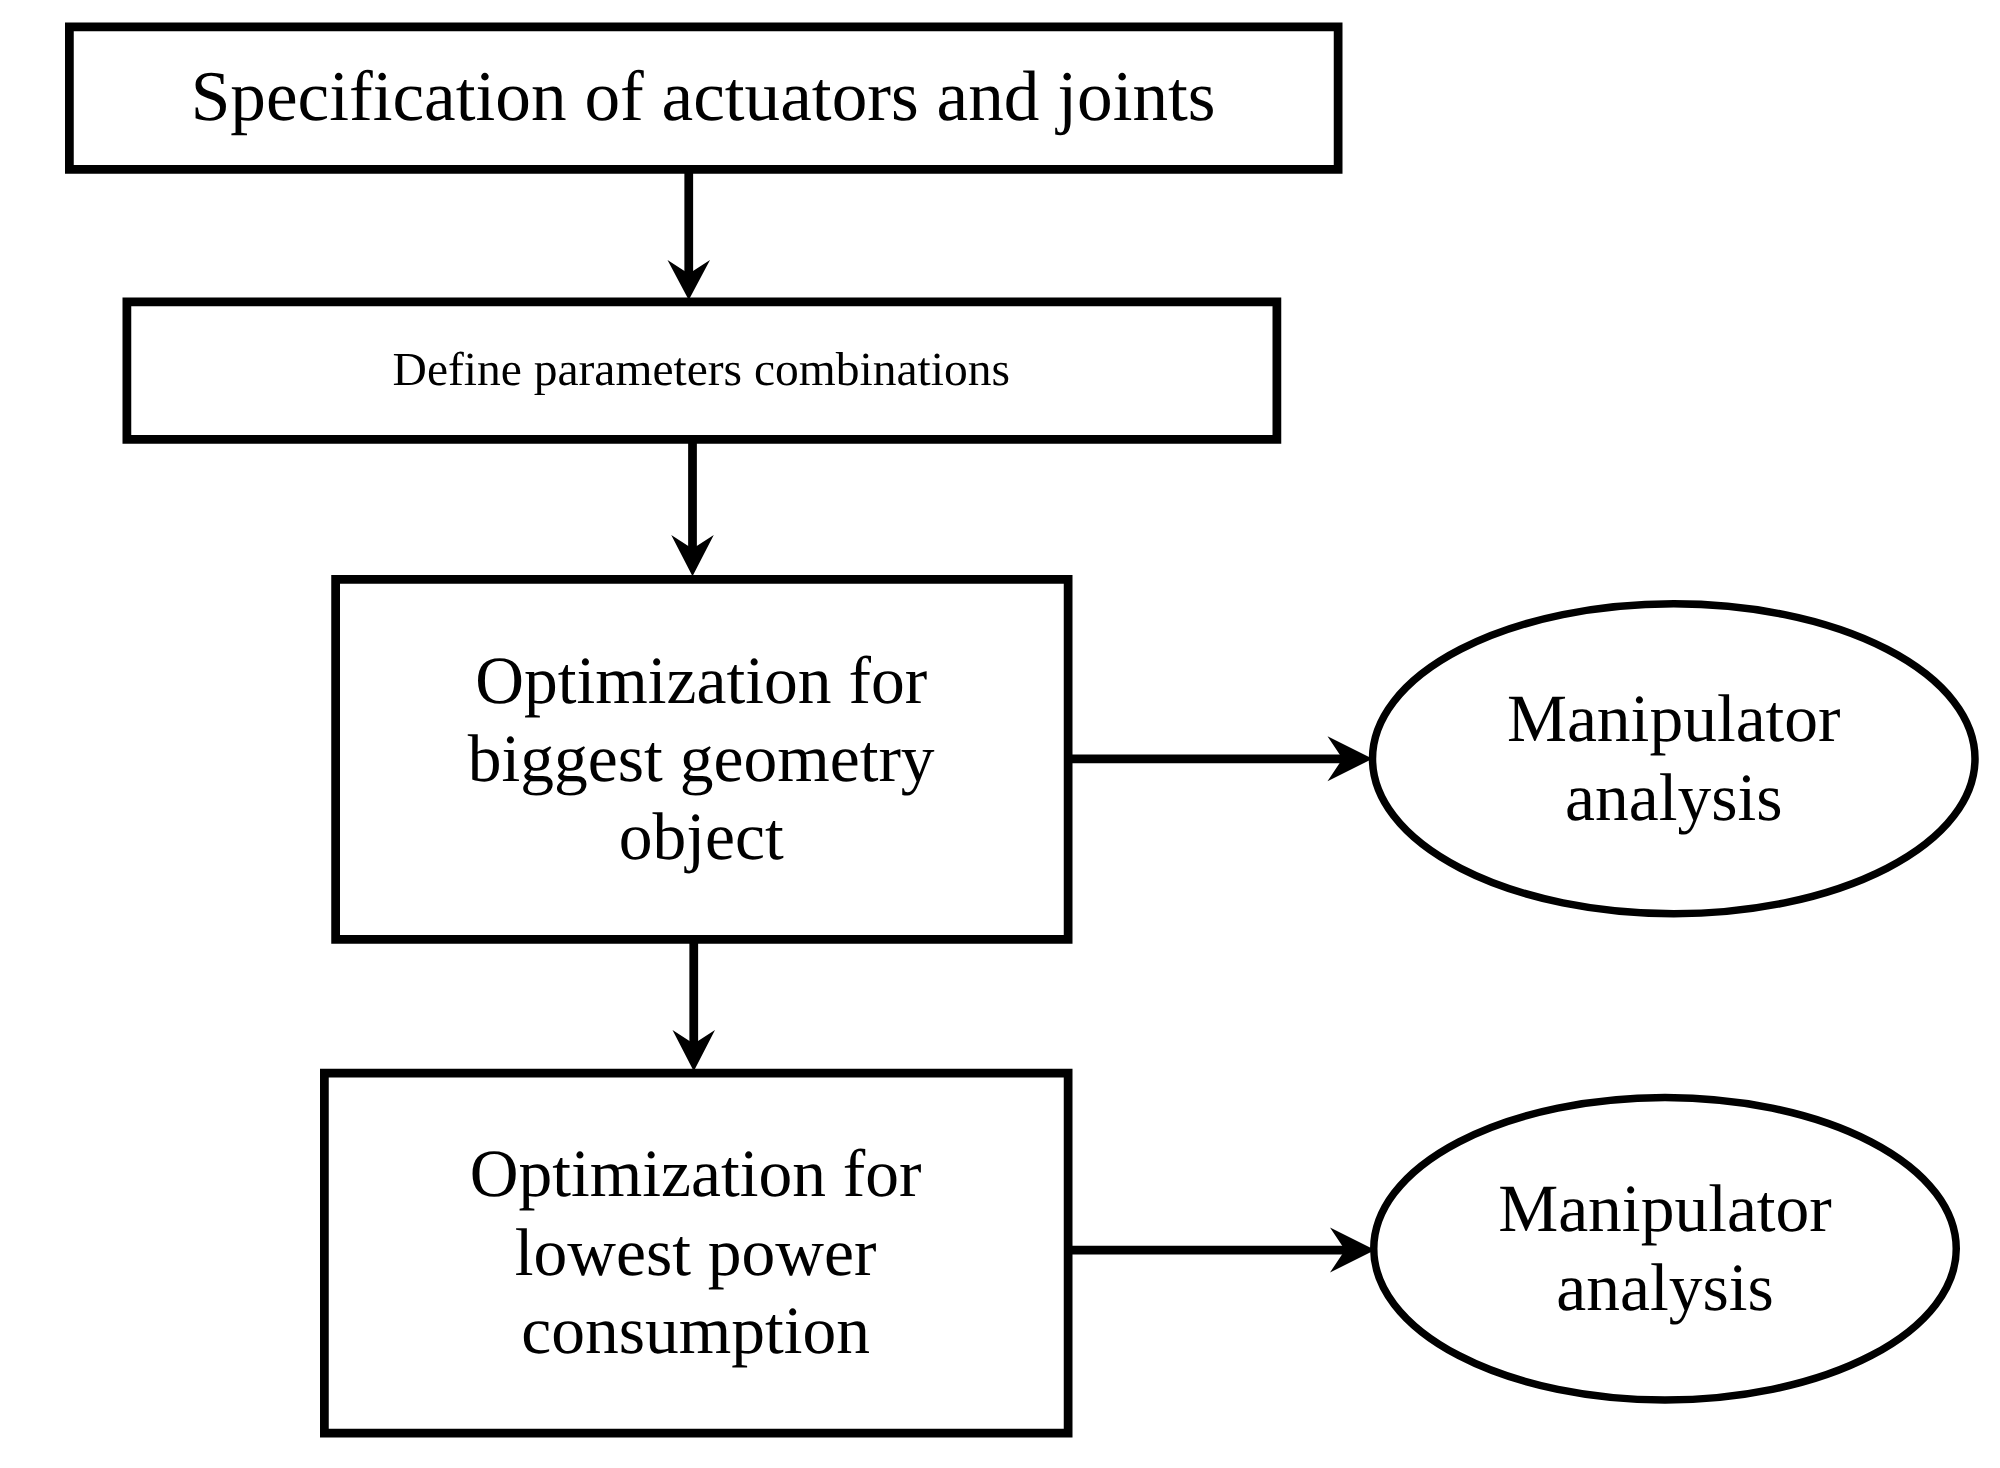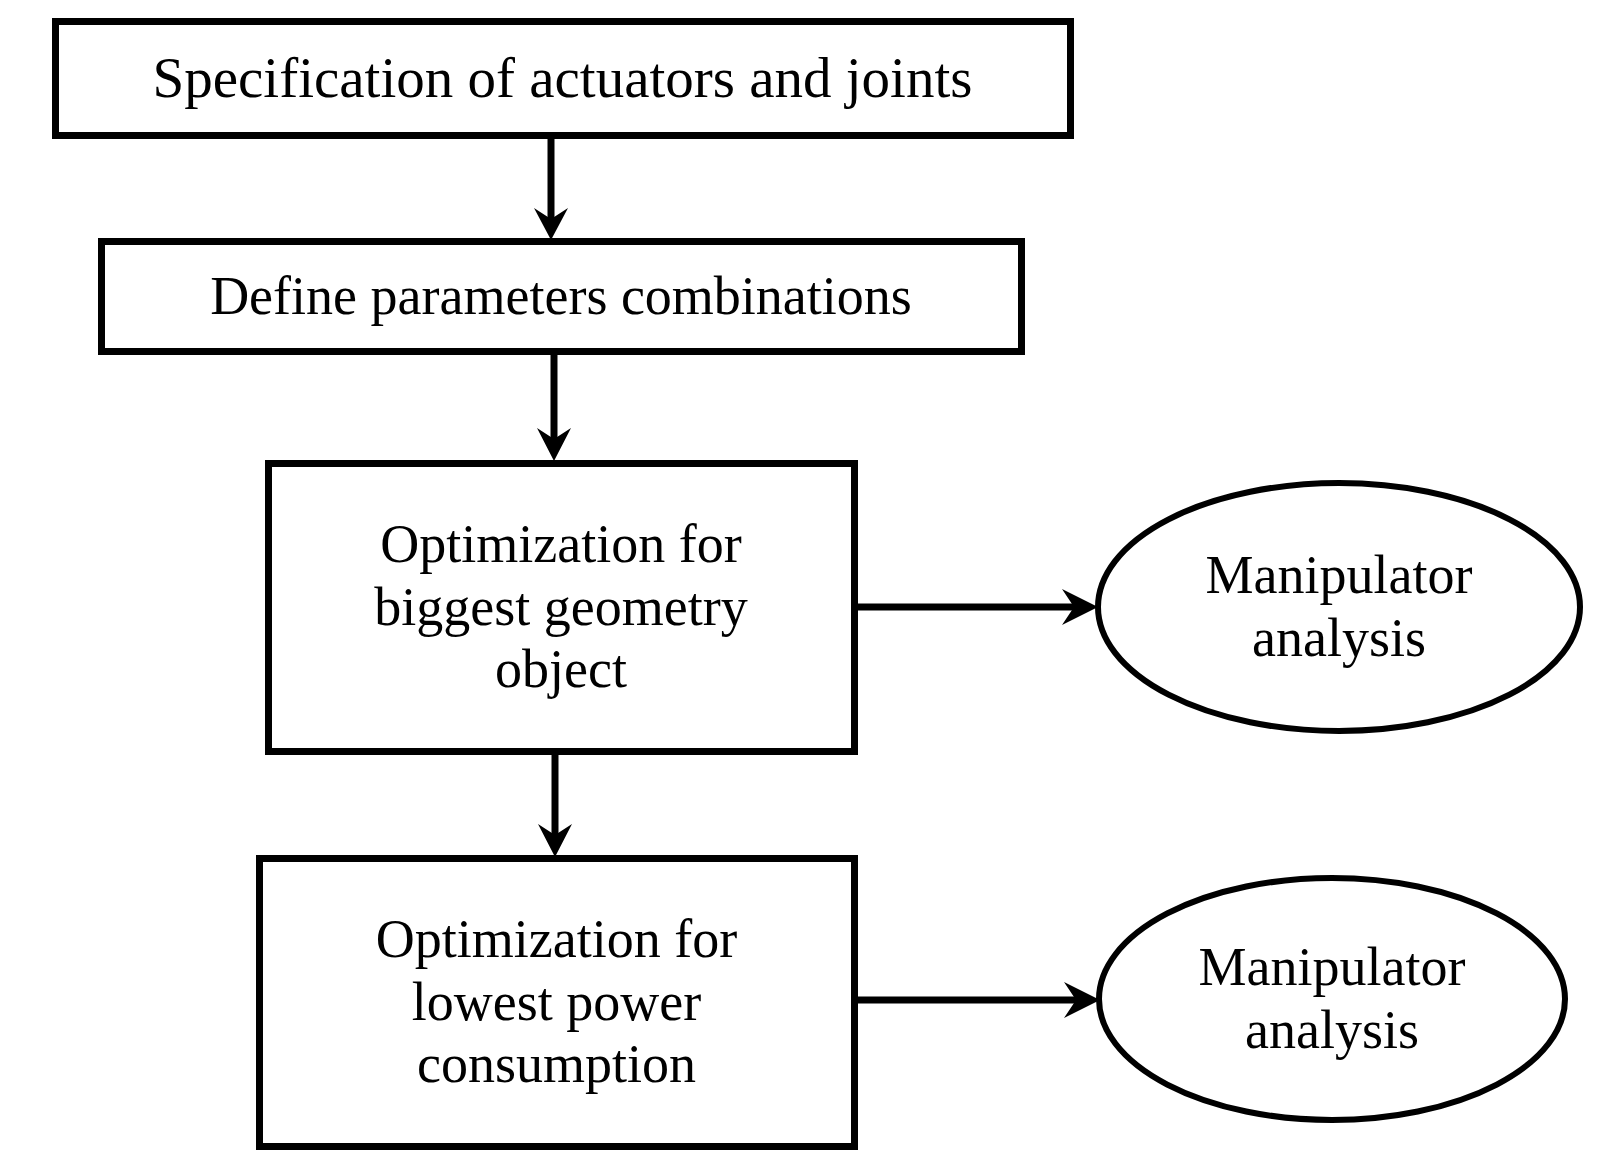--- a/index.html
+++ b/index.html
@@ -97,21 +97,21 @@
 
     <g>
       <line class="edge-line" x1="821" y1="1000" x2="1044" y2="1000"></line>
       <polygon class="arrow-head" points="1030,982 1066,1000 1030,1018 1042,1000"></polygon>
     </g>
 
   </svg>
 
   <div class="node-label" style="left:21px; top:21px; width:1015px; height:114px; font-size:57px;">Specification of actuators and joints</div>
 
-  <div class="node-label" style="left:67px; top:241px; width:920px; height:110px; font-size:54px;">Define parameters combinations</div>
+  <div class="node-label" style="left:67px; top:241px; width:920px; height:110px; font-size:38px;">Define parameters combinations</div>
 
   <div class="node-label" style="left:234px; top:463px; width:586px; height:288px; font-size:54px;">Optimization for
 biggest geometry
 object</div>
 
   <div class="node-label" style="left:225px; top:858px; width:595px; height:288px; font-size:54px;">Optimization for
 lowest power
 consumption</div>
 
   <div class="node-label" style="left:1064px; top:483px; width:482px; height:248px; font-size:54px;">Manipulator

